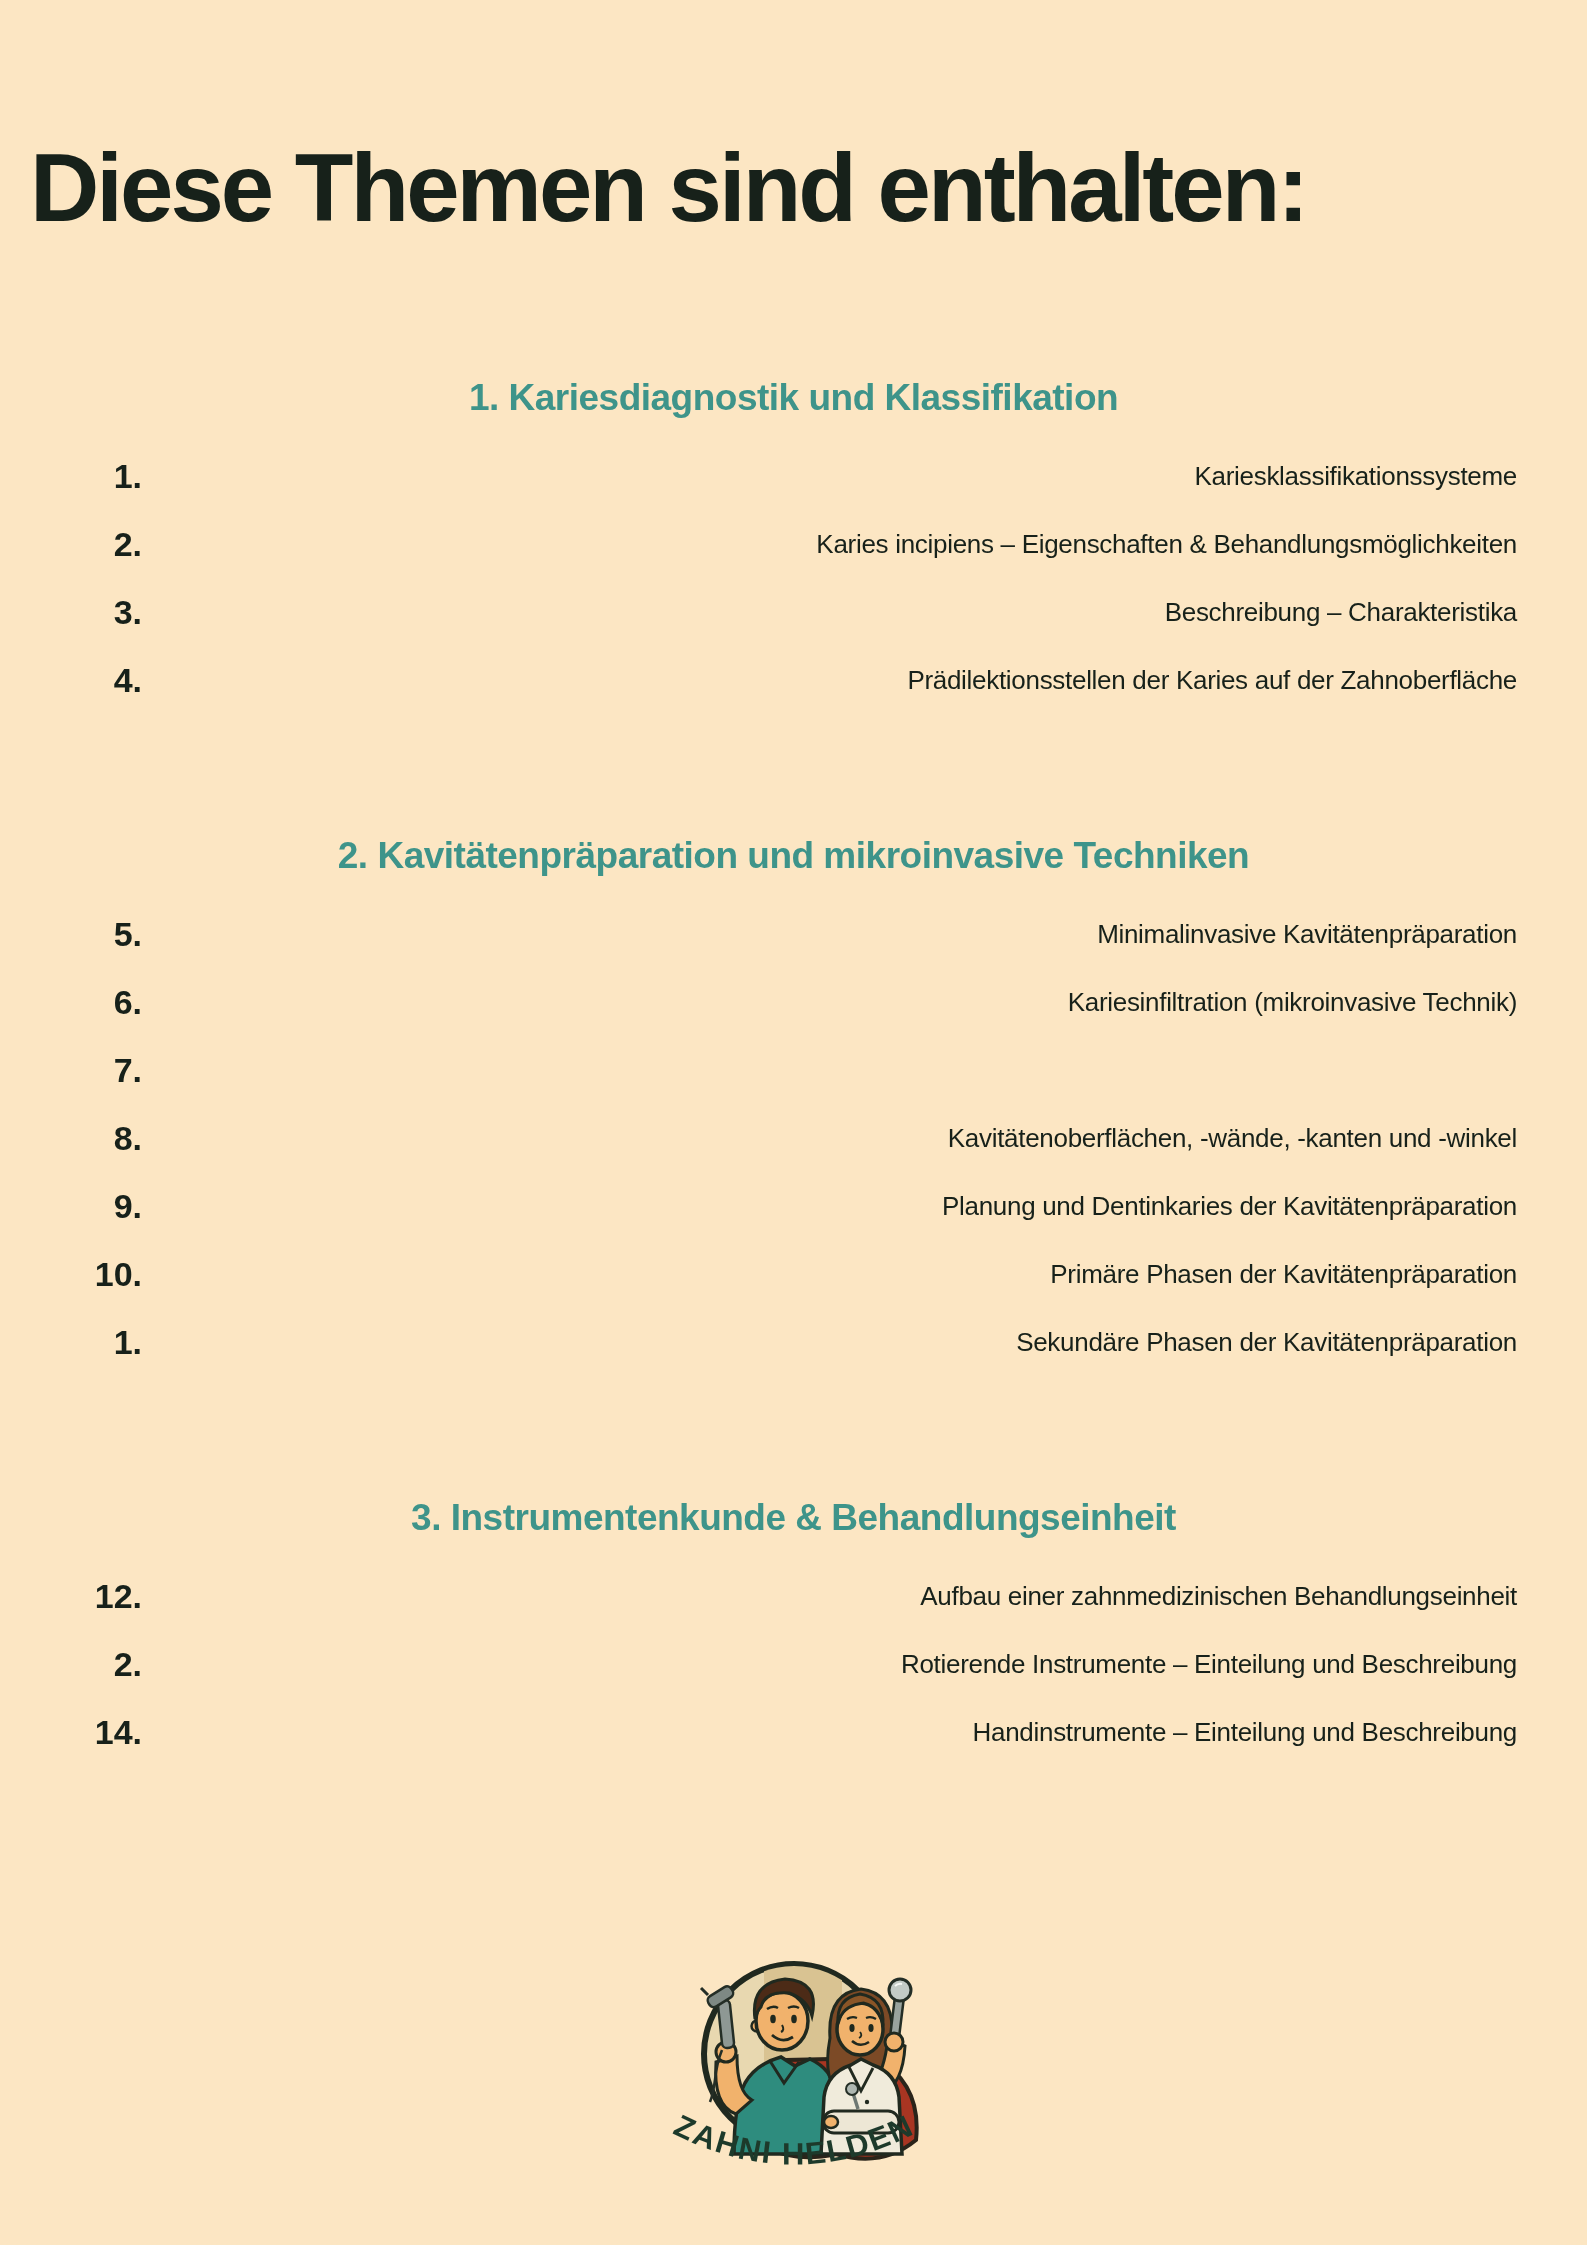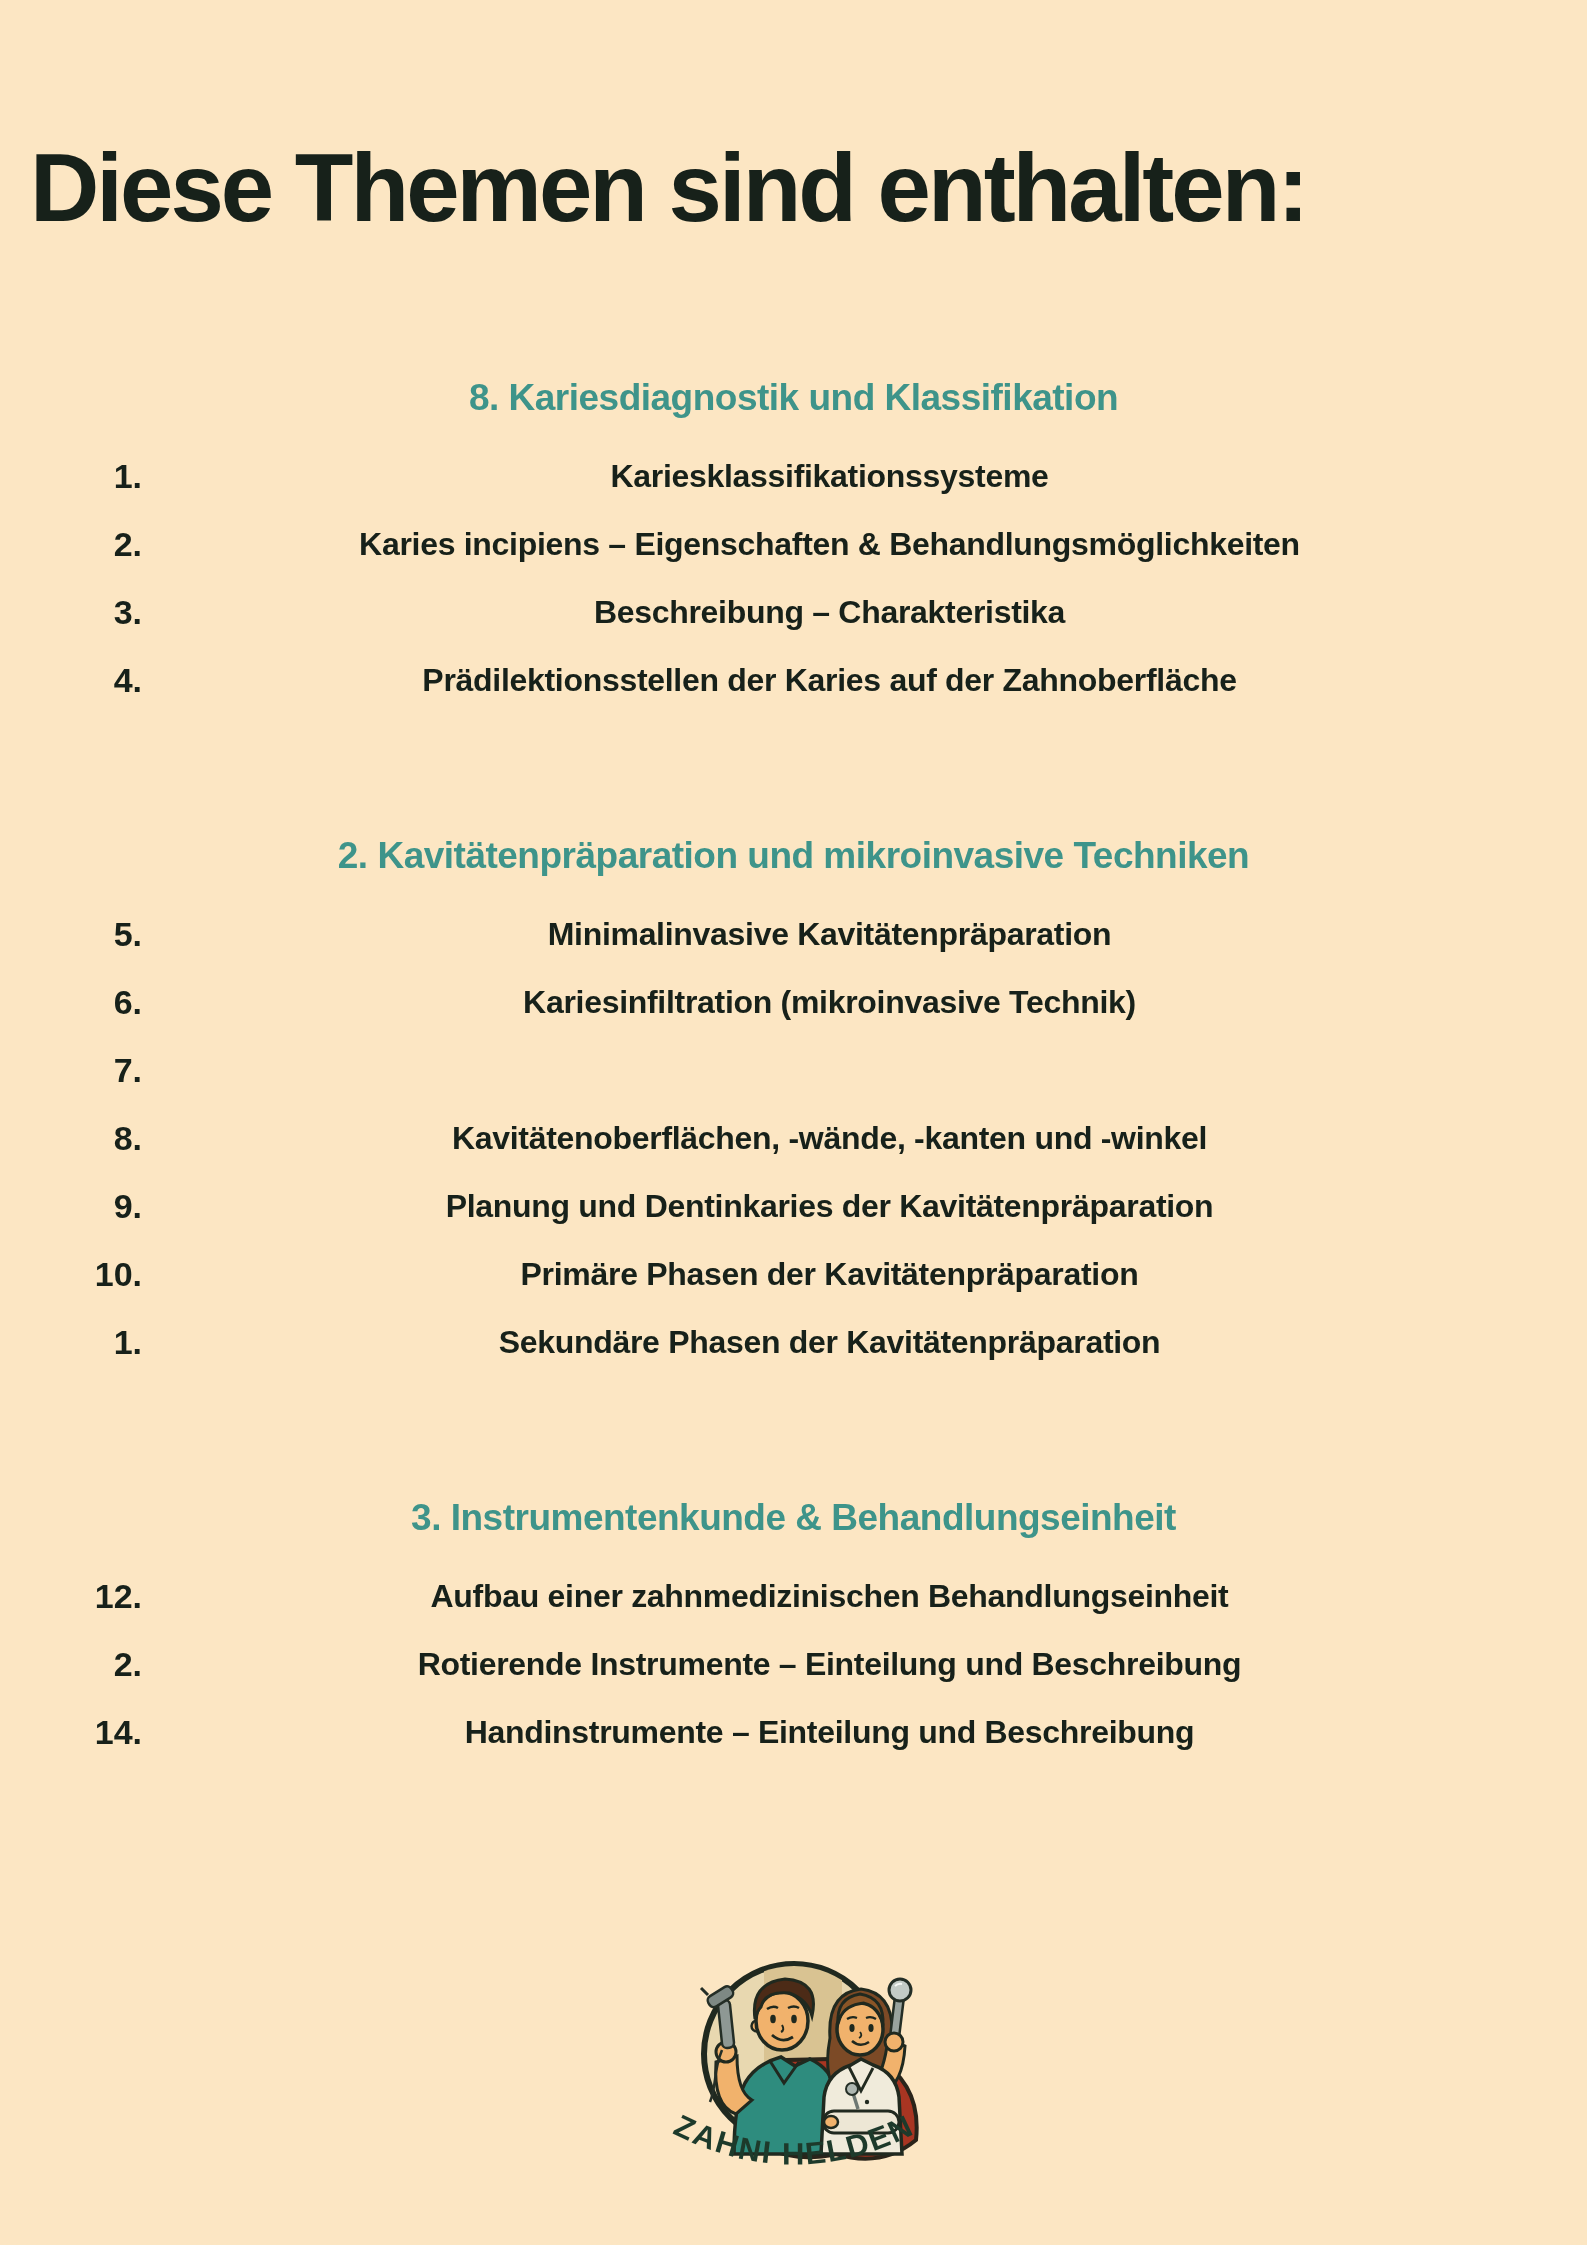--- a/index.html
+++ b/index.html
@@ -47,42 +47,42 @@
   .num {
     flex: none;
     width: 72px;
     text-align: right;
     font-size: 34px;
     font-weight: 700;
     color: var(--ink);
   }
   .txt {
     flex: 1;
-    text-align: center;
-    font-size: 32px;
-    font-weight: 700;
+    text-align: right;
+    font-size: 26px;
+    font-weight: 400;
     color: var(--ink);
     letter-spacing: -0.3px;
   }
   .logo-wrap {
     margin-top: 176px;
     display: flex;
     justify-content: center;
   }
   .logo-wrap svg { display: block; }
 </style>
 </head>
 <body>
 
 <h1 class="page-title">Diese Themen sind enthalten:</h1>
 
 <div class="content">
 
   <div class="section first">
-    <h2 class="section-header">8. Kariesdiagnostik und Klassifikation</h2>
+    <h2 class="section-header">1. Kariesdiagnostik und Klassifikation</h2>
     <div class="row">
       <span class="num">1.</span>
       <span class="txt">Kariesklassifikationssysteme</span>
     </div>
     <div class="row">
       <span class="num">2.</span>
       <span class="txt">Karies incipiens – Eigenschaften &amp; Behandlungsmöglichkeiten</span>
     </div>
     <div class="row">
       <span class="num">3.</span>

